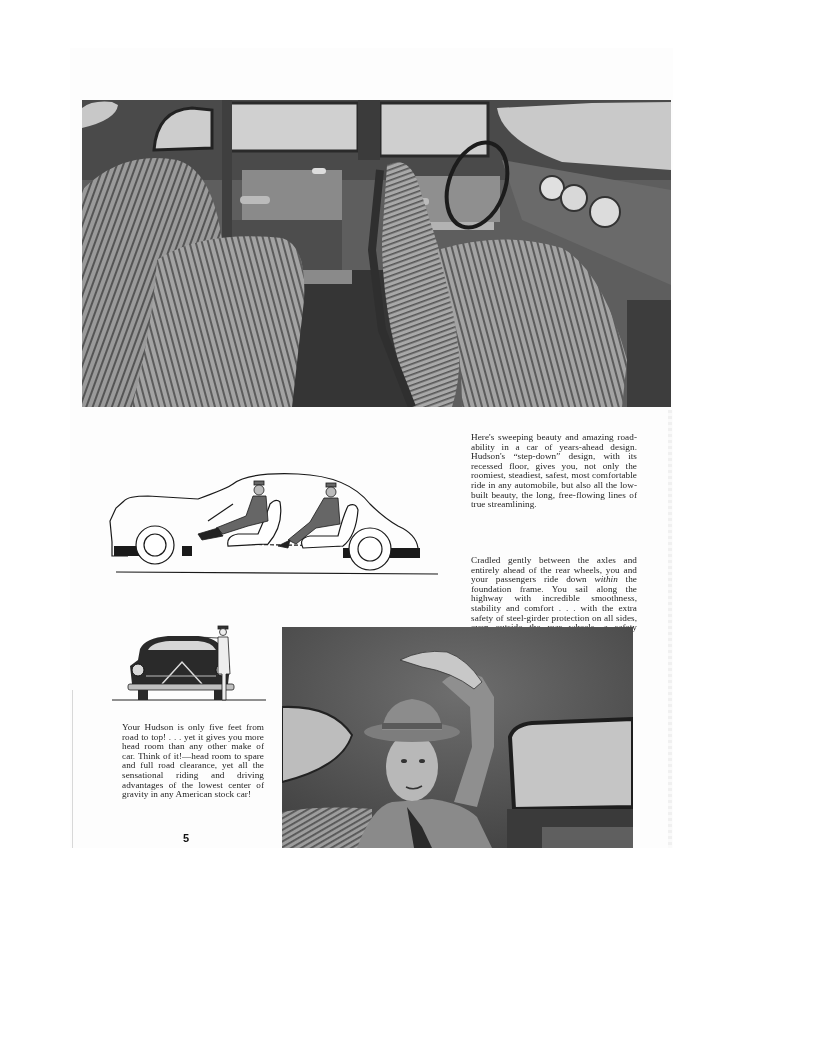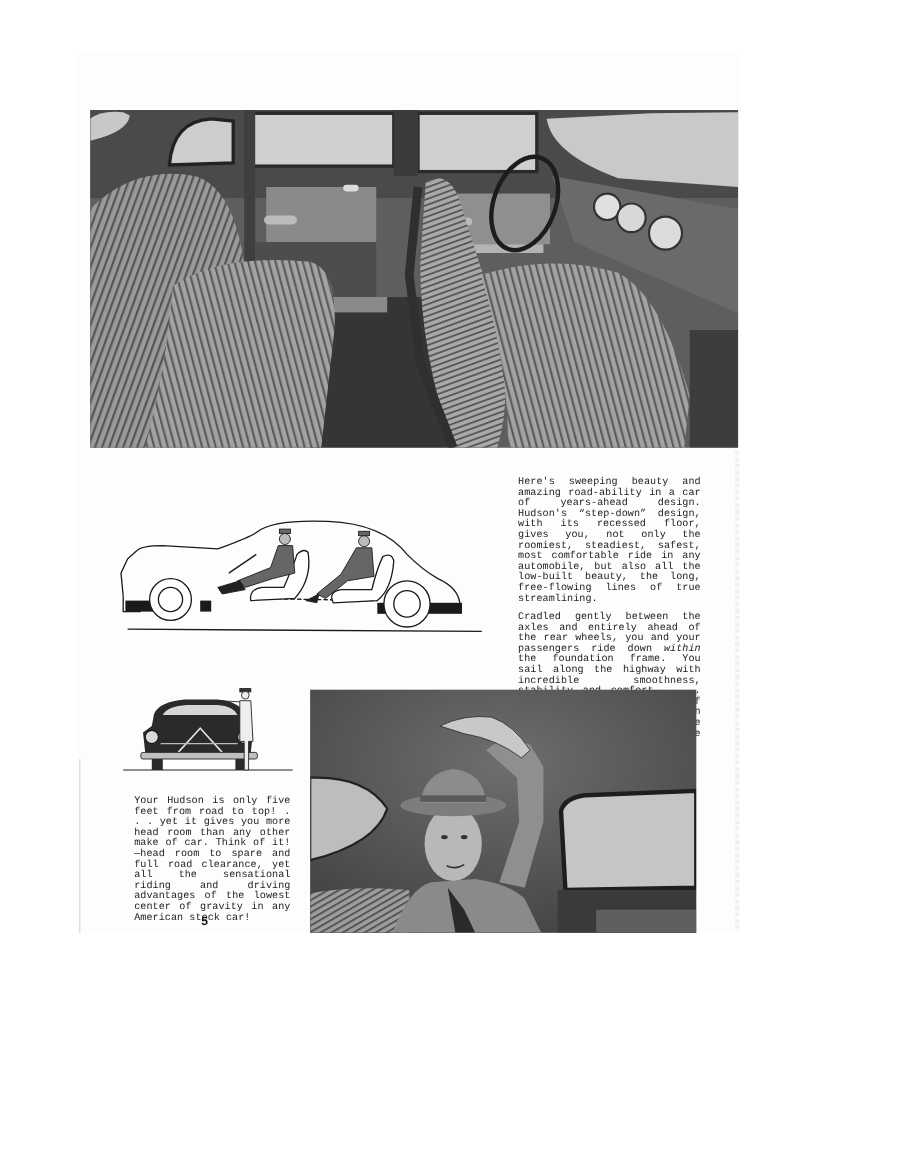--- a/index.html
+++ b/index.html
@@ -23,21 +23,21 @@
     position: absolute; left: 82px; top: 100px; width: 589px; height: 307px; overflow: hidden;
     background: #6d6d6d;
   }
   .photo-top svg { display:block; }
   
   .diagram { position: absolute; left: 98px; top: 466px; width: 342px; height: 110px; }
   .front-car { position: absolute; left: 110px; top: 624px; width: 160px; height: 80px; }
   
   .text-block {
     position: absolute; font-size: 9.2px; line-height: 9.6px; color: #1d1d1d;
-    text-align: justify; letter-spacing: 0.05px; font-family: Liberation Mono, monospace;
+    text-align: justify; letter-spacing: 0.05px;
   }
   .text-block em { font-style: italic; }
   .tb1 { left: 471px; top: 433px; width: 166px; }
   .tb2 { left: 471px; top: 556px; width: 166px; }
   .tb3 { left: 122px; top: 723px; width: 142px; }
   .page-number {
     position: absolute; left: 183px; top: 832px; font-size: 11px; font-weight: bold;
     font-family: "Liberation Sans", "DejaVu Sans", sans-serif; color: #111;
   }
   

